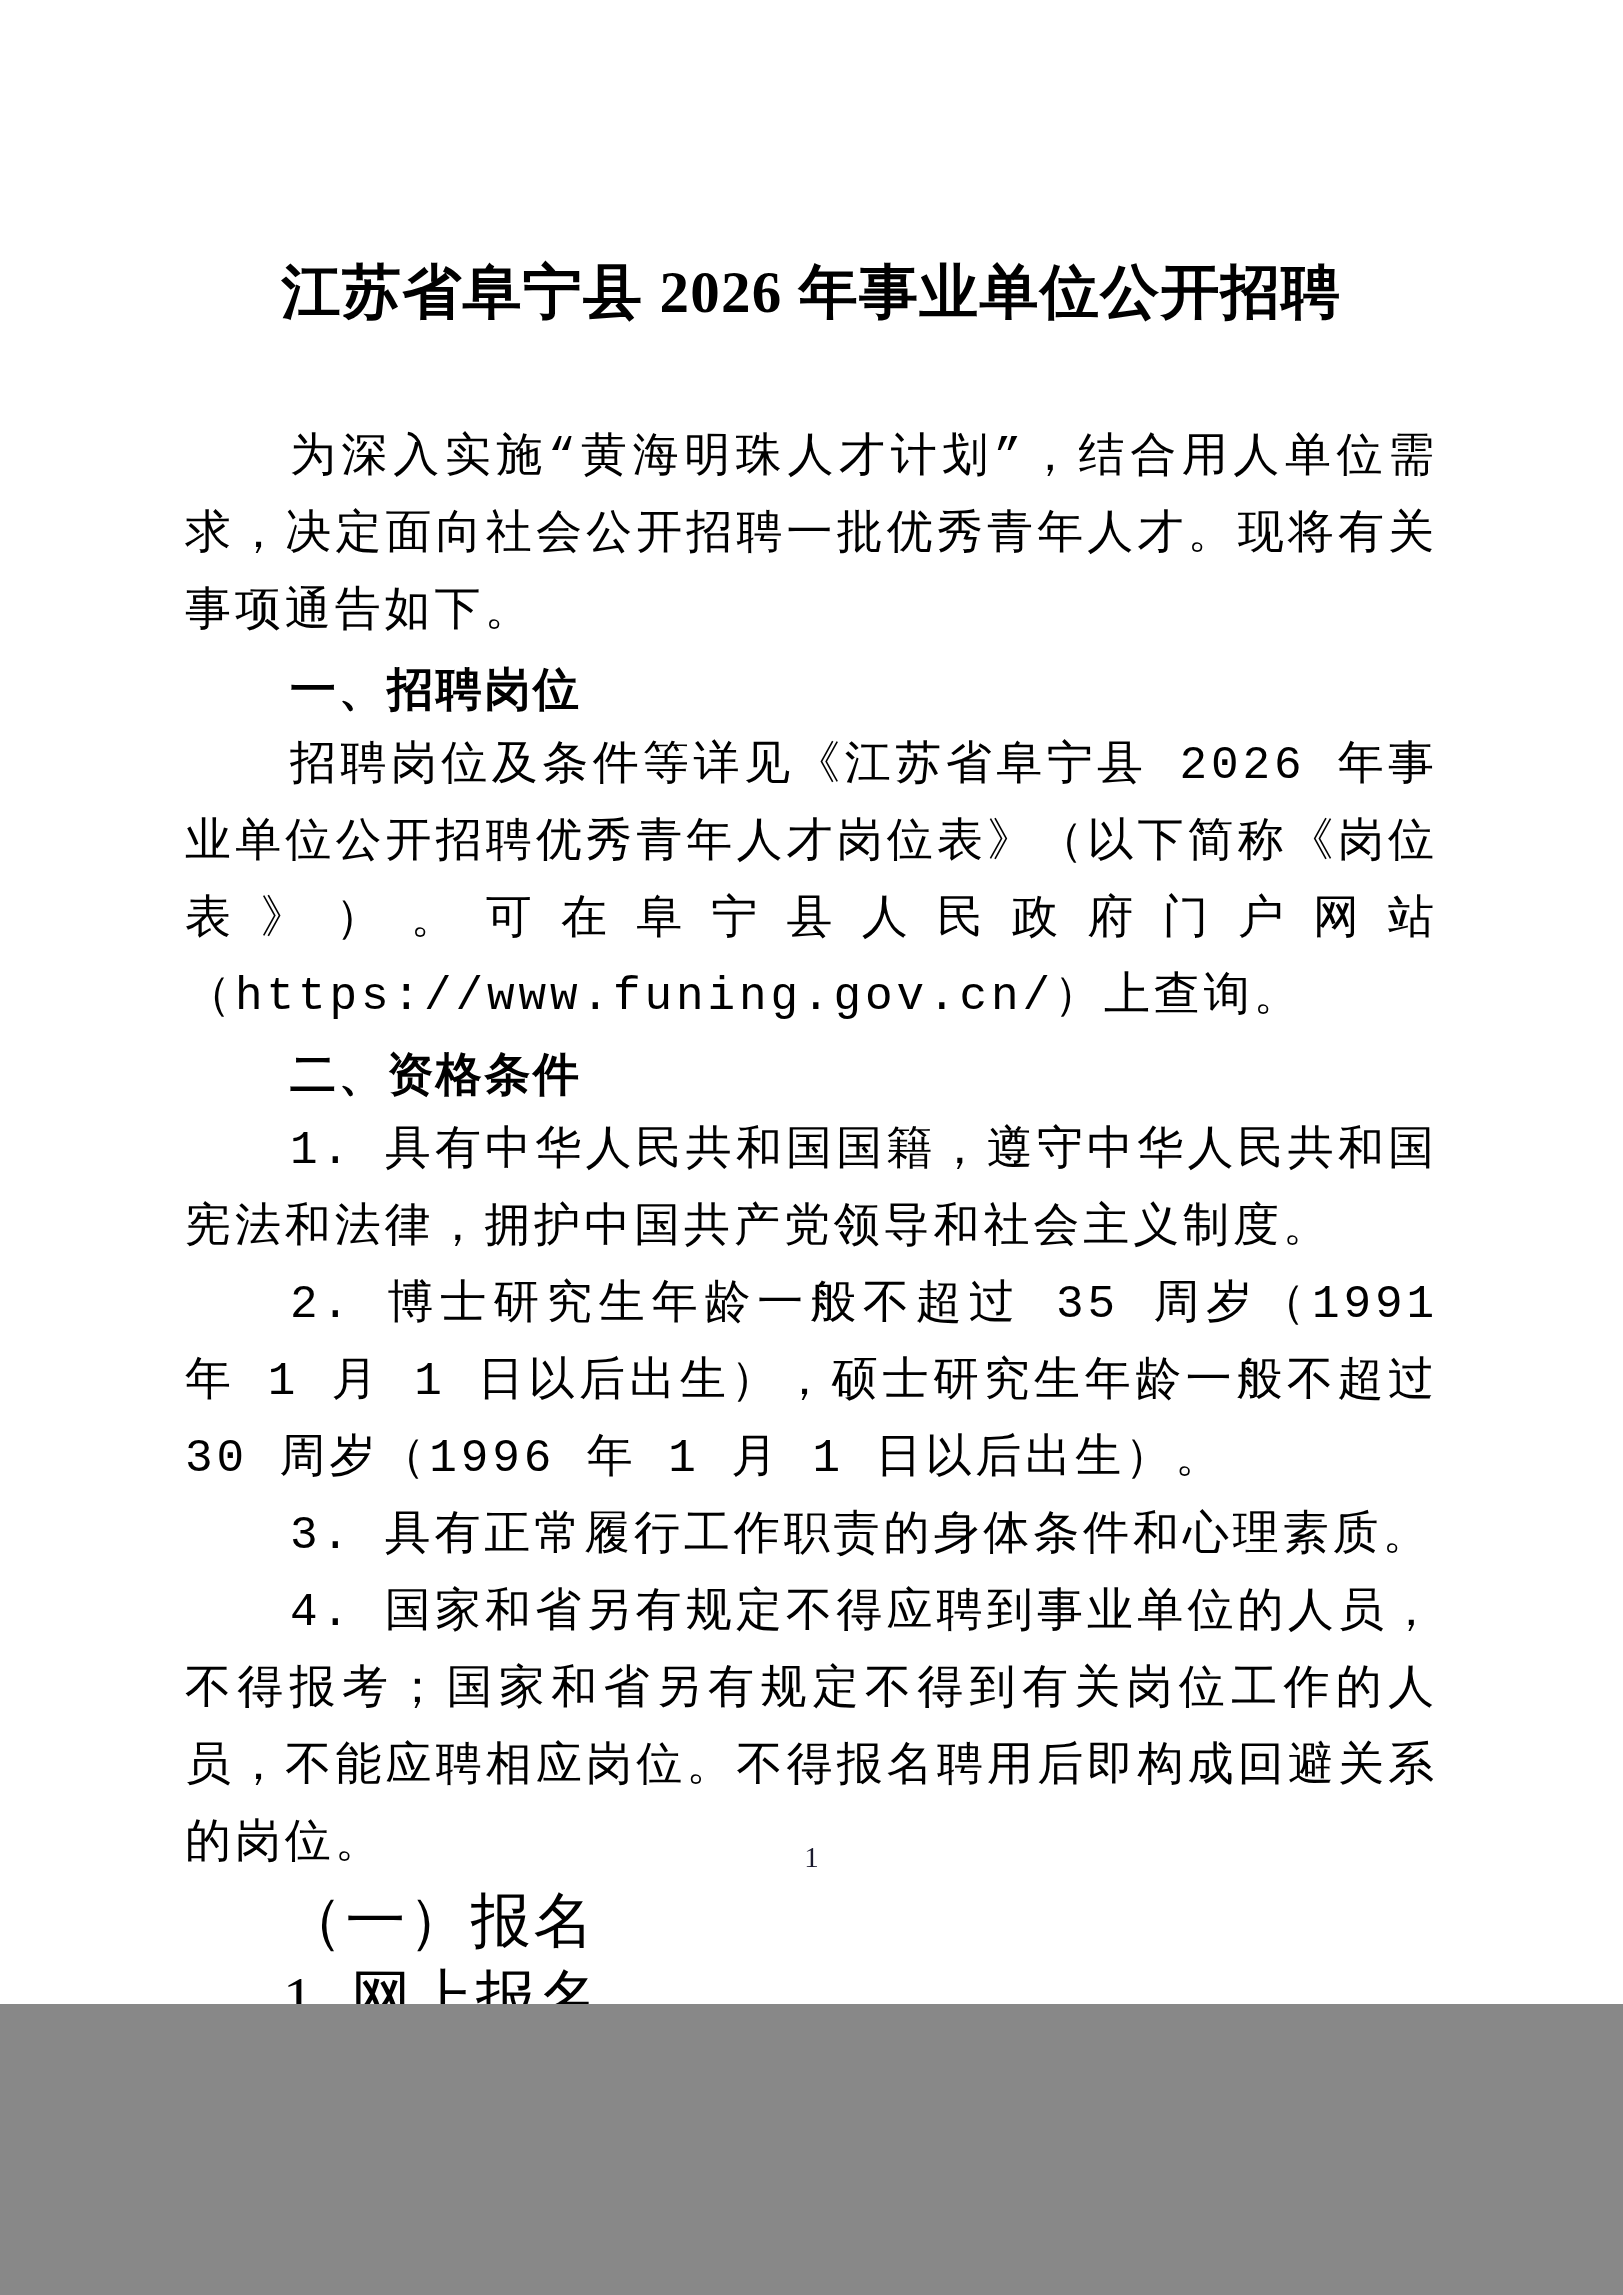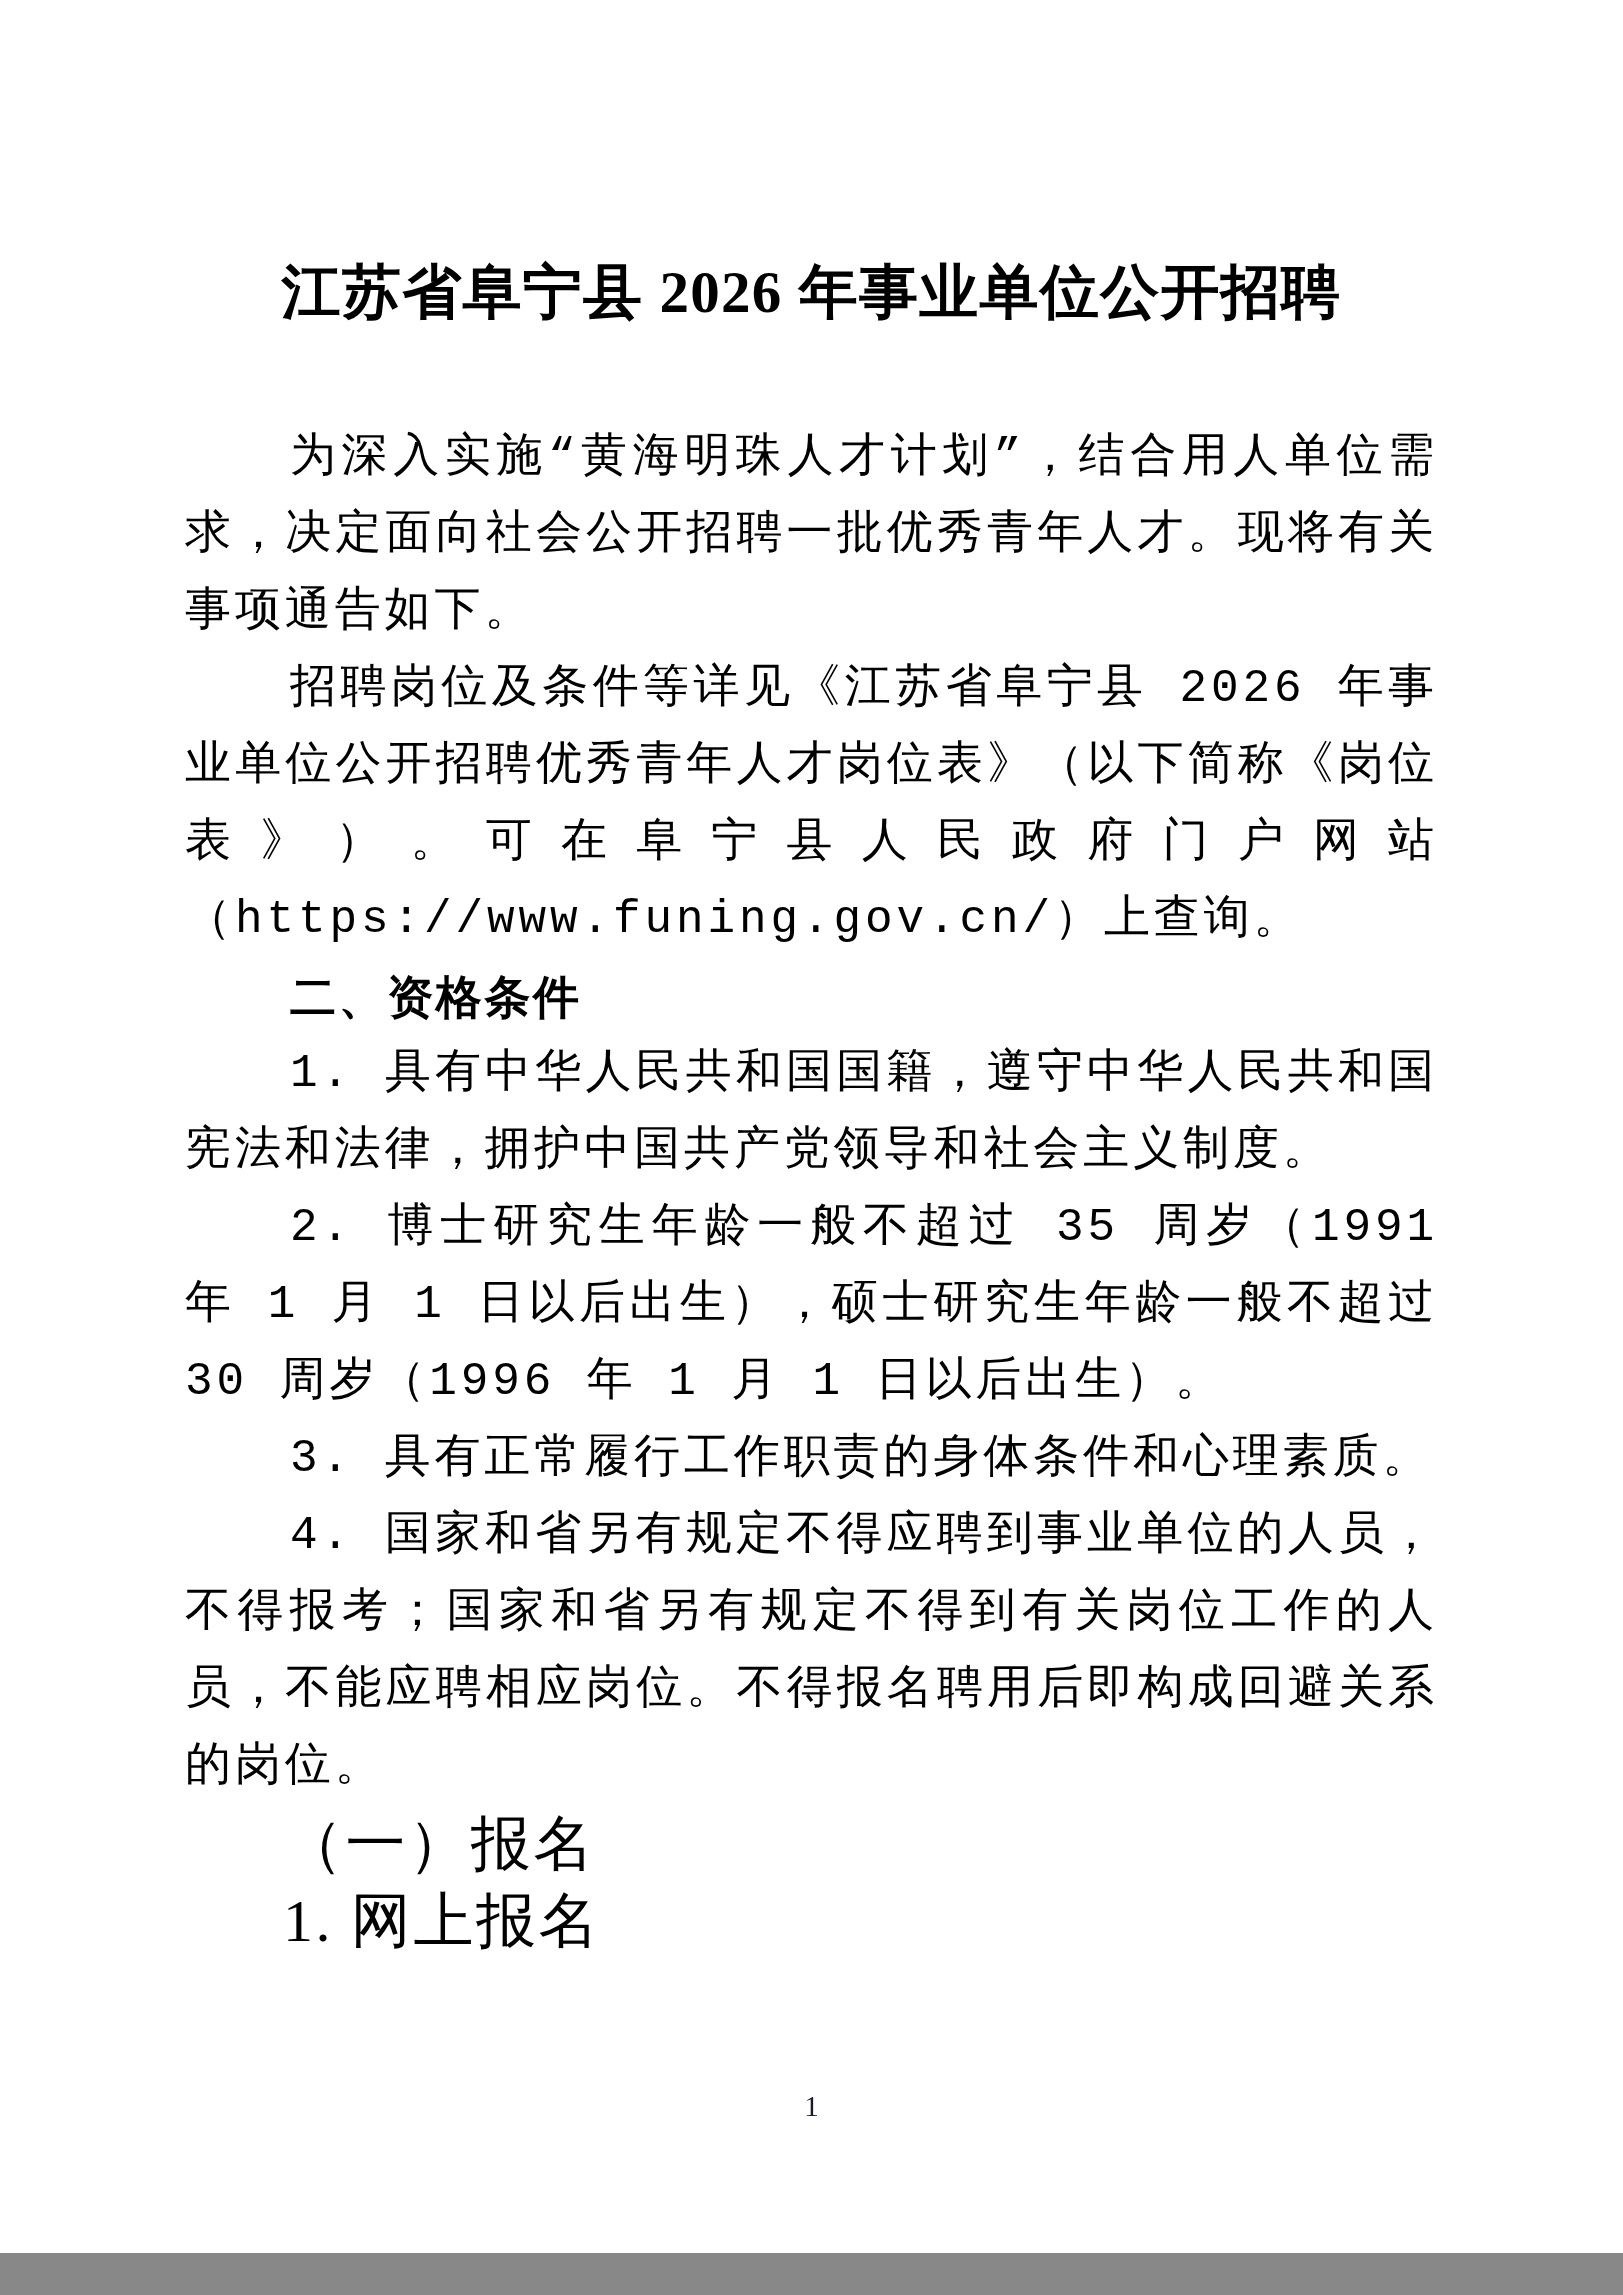--- a/index.html
+++ b/index.html
@@ -1,20 +1,20 @@
 <!DOCTYPE html>
 <html style="font-size:10.5px"><head>
 <meta charset="utf-8">
 <style>
   * { margin: 0; padding: 0; box-sizing: border-box; }
   html, body { background: #888; }
   .page {
     position: relative;
     width: 1623px;
-    height: 2253px;
+    height: 2004px;
     margin: 0 auto;
     background: #ffffff;
     color: #000000;
     font-family: "Liberation Serif", "DejaVu Serif", serif;
     overflow: hidden;
   }
   .content {
     padding: 0 185px;
   }
   .doc-title {
@@ -68,20 +68,21 @@
 
 <div class="page">
   <div class="content">
 
     <div class="doc-title">
       <div>江苏省阜宁县 2026 年事业单位公开招聘</div>
     </div>
 
     <p class="para">为深入实施“黄海明珠人才计划”，结合用人单位需求，决定面向社会公开招聘一批优秀青年人才。现将有关事项通告如下。</p>
 
+    <h2 class="h-hei">一、招聘岗位</h2>
 
     <p class="para">招聘岗位及条件等详见《江苏省阜宁县 2026 年事业单位公开招聘优秀青年人才岗位表》（以下简称《岗位表》）。可在阜宁县人民政府门户网站（https://www.funing.gov.cn/）上查询。</p>
 
     <h2 class="h-hei">二、资格条件</h2>
 
     <p class="para">1. 具有中华人民共和国国籍，遵守中华人民共和国宪法和法律，拥护中国共产党领导和社会主义制度。</p>
 
     <p class="para">2. 博士研究生年龄一般不超过 35 周岁（1991 年 1 月 1 日以后出生），硕士研究生年龄一般不超过 30 周岁（1996 年 1 月 1 日以后出生）。</p>
 
     <p class="para">3. 具有正常履行工作职责的身体条件和心理素质。</p>

